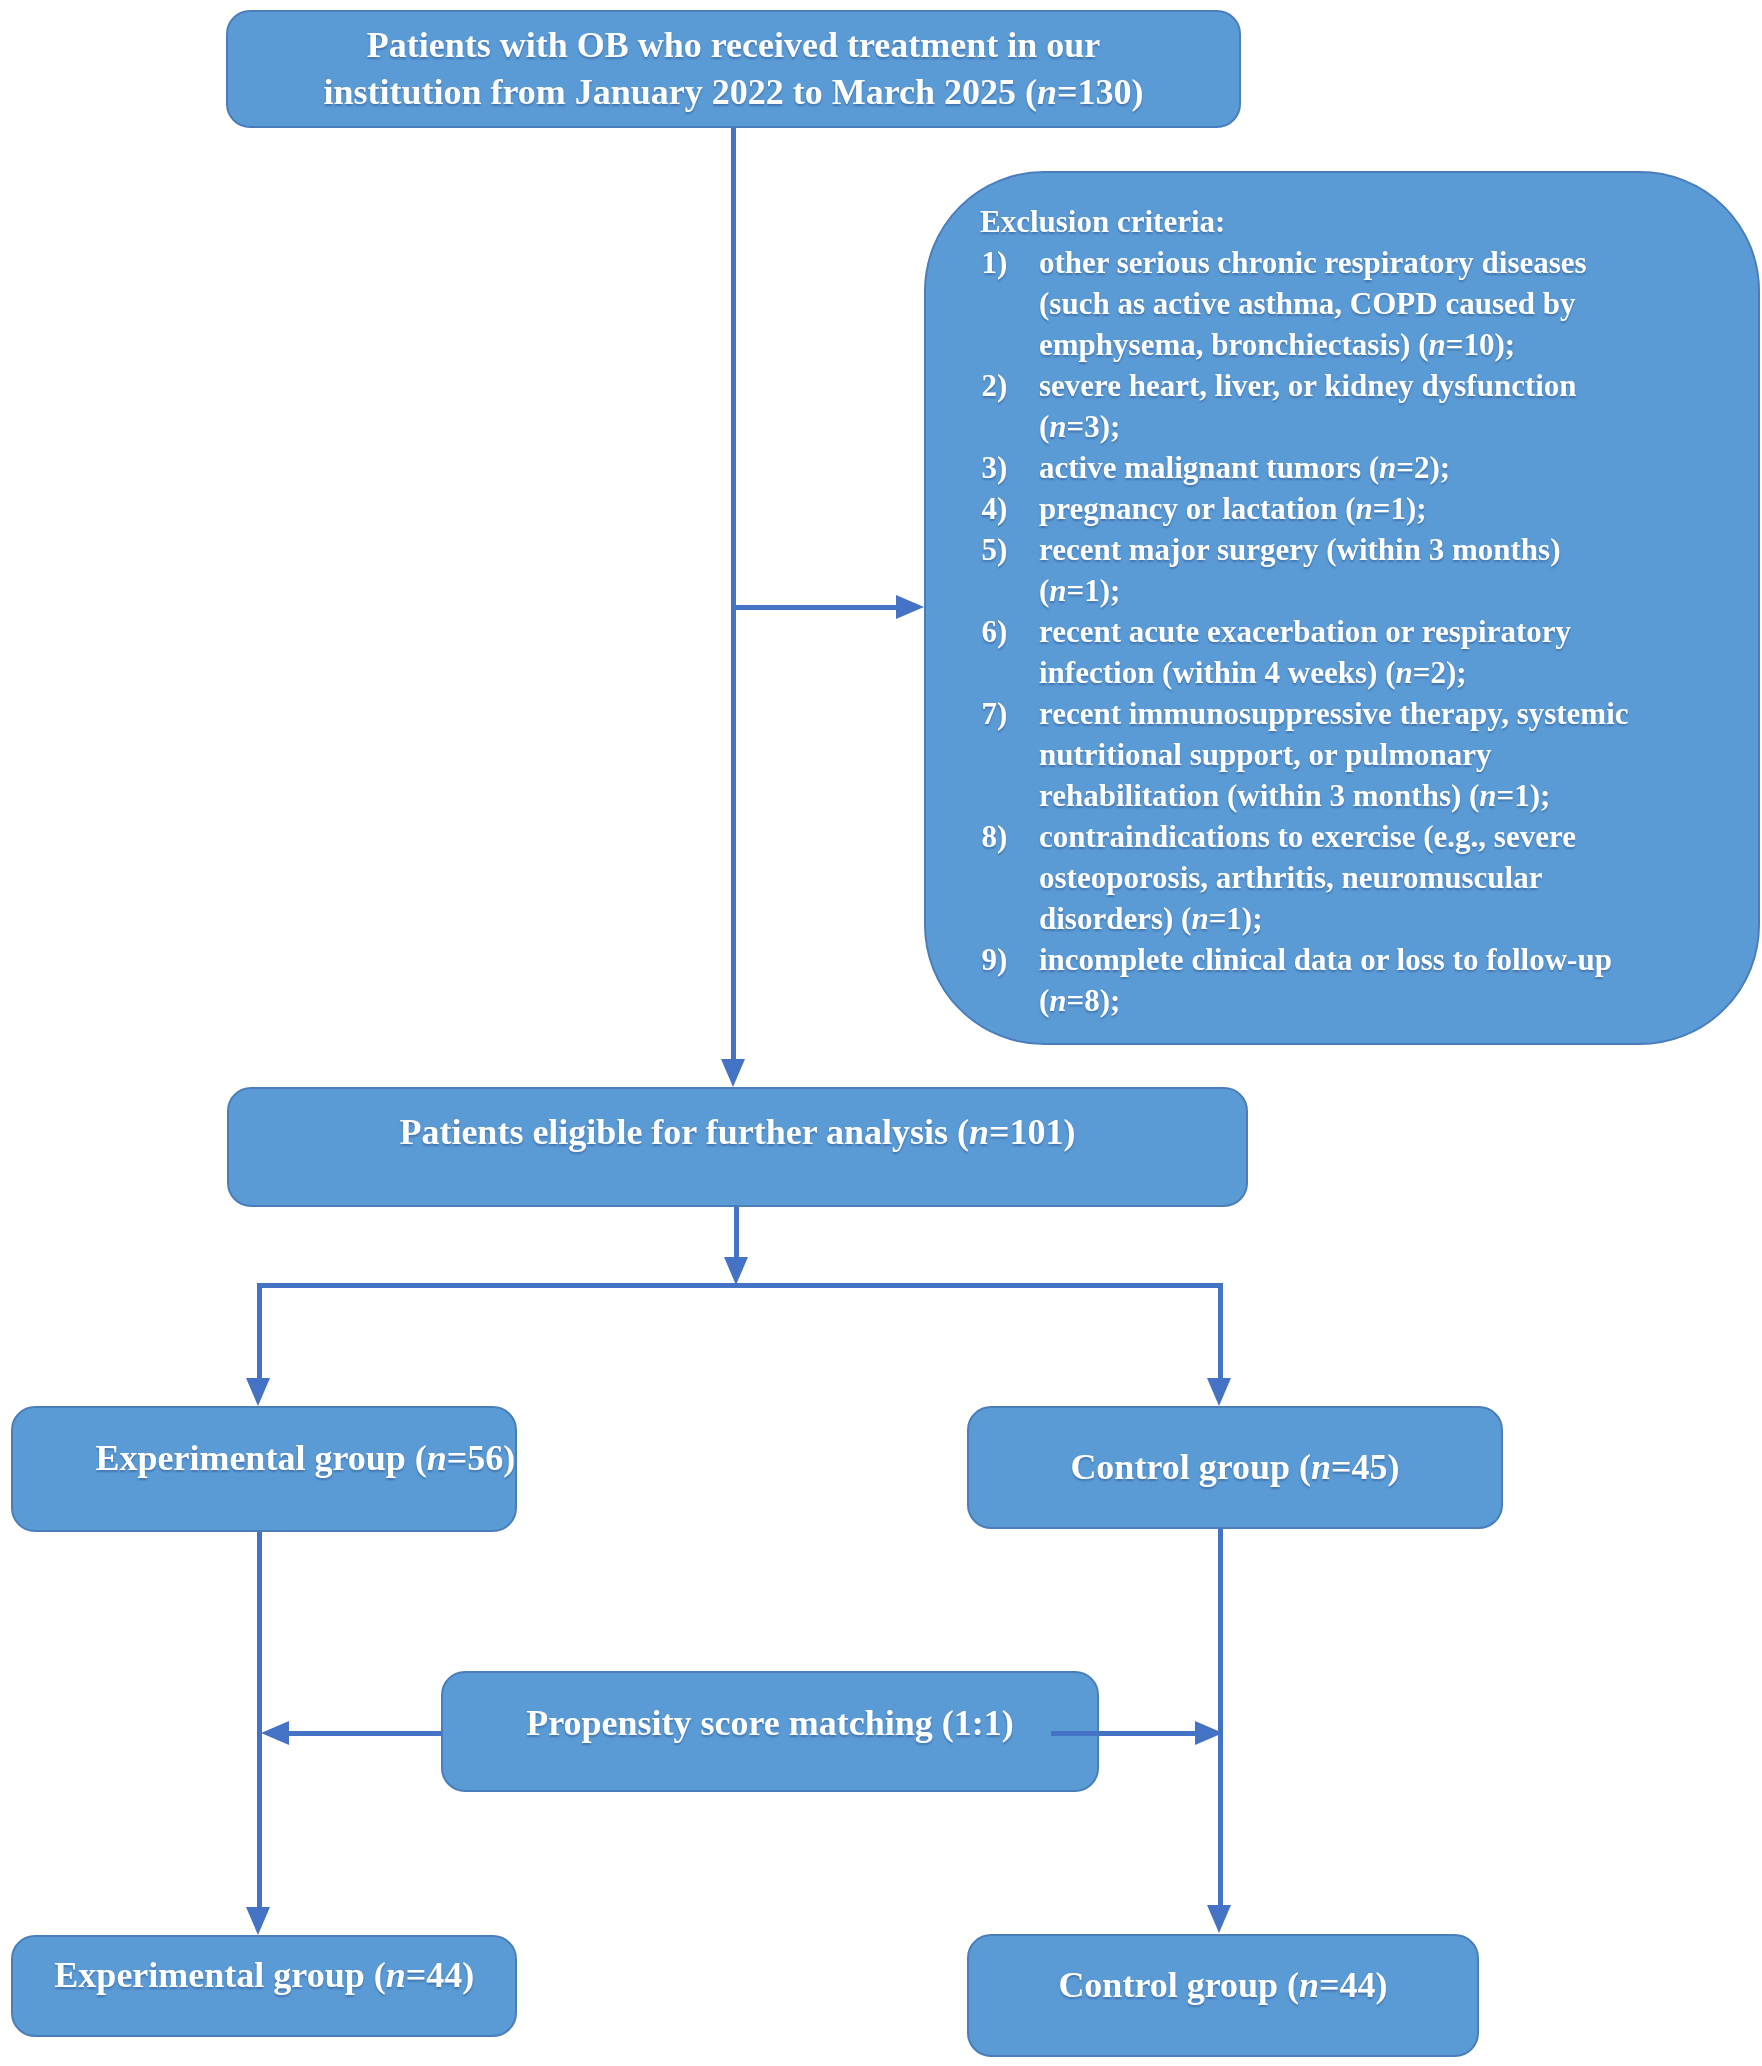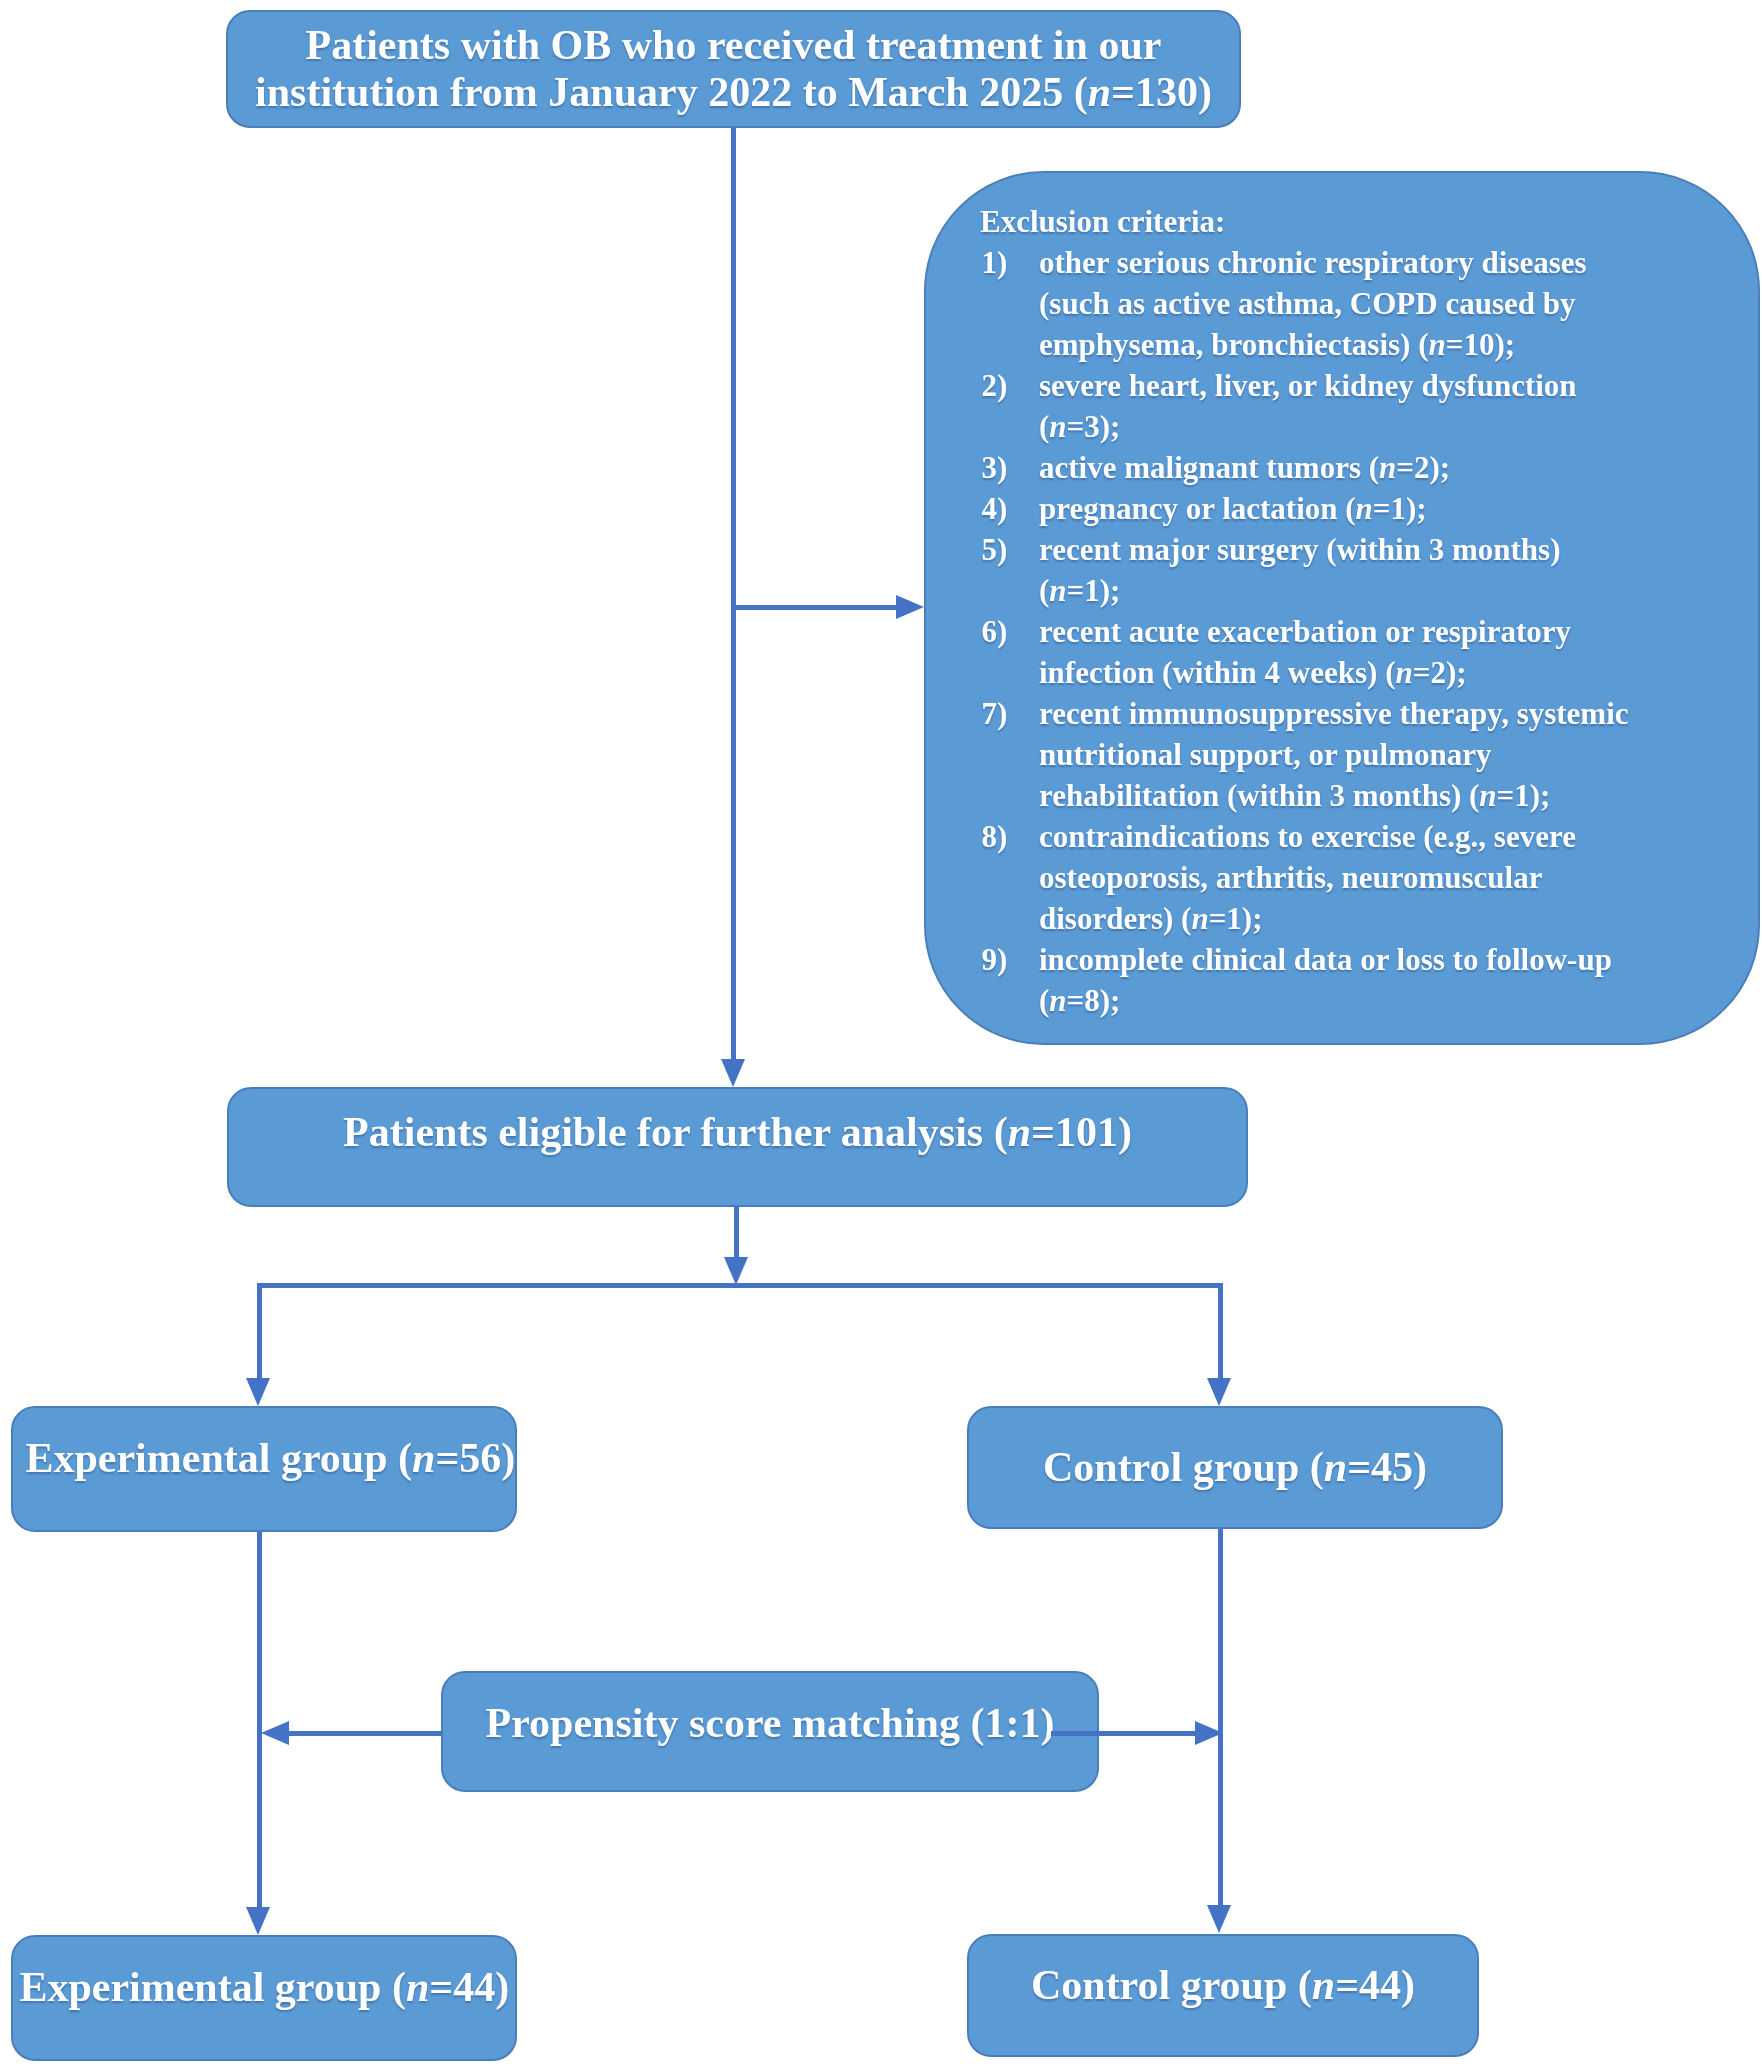--- a/index.html
+++ b/index.html
@@ -21,21 +21,21 @@
     box-sizing:border-box;
     background:var(--fill);
     border:2.1px solid var(--border);
     border-radius:24px;
     color:var(--txt);
     display:flex;align-items:center;justify-content:center;
     text-align:center;
     font-weight:bold;
   }
   .fbox .lbl{
-    font-size:42px;
+    font-size:36px;
     line-height:47px;
     white-space:pre-line;
     text-shadow:0 2.1px 2.1px rgba(42,78,140,0.5);
   }
   .single .lbl{white-space:nowrap;}
   
   #excl{
     border-radius:120px;
     display:block;
     text-align:left;
@@ -168,21 +168,21 @@
   <div class="fbox single" style="left:441px;top:1671px;width:658px;height:121px;padding-bottom:17px;">
     <div class="lbl">Propensity score matching (1:1)</div>
   </div>
 
   <div class="hline" style="left:288px;top:1731px;width:153px;"></div>
   <div class="ah left" style="left:261px;top:1721px;"></div>
 
   <div class="hline" style="left:1051px;top:1731px;width:145px;"></div>
   <div class="ah right" style="left:1195px;top:1721px;"></div>
 
-  <div class="fbox single" style="left:11.3px;top:1935px;width:506px;height:126px;padding-bottom:21px;">
+  <div class="fbox single" style="left:11.3px;top:1935px;width:506px;height:102px;padding-bottom:21px;">
     <div class="lbl">Experimental group (<i>n</i>=44)</div>
   </div>
 
   <div class="fbox single" style="left:967px;top:1934px;width:512px;height:123px;padding-bottom:21px;">
     <div class="lbl">Control group (<i>n</i>=44)</div>
   </div>
 
 </div>
 
 

